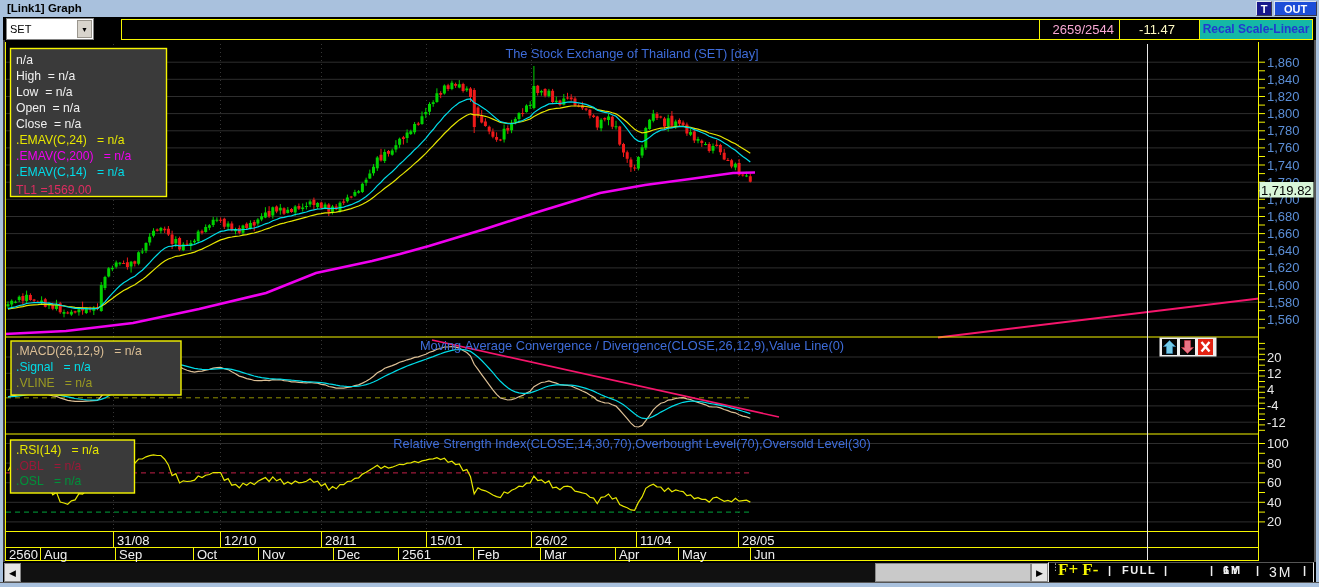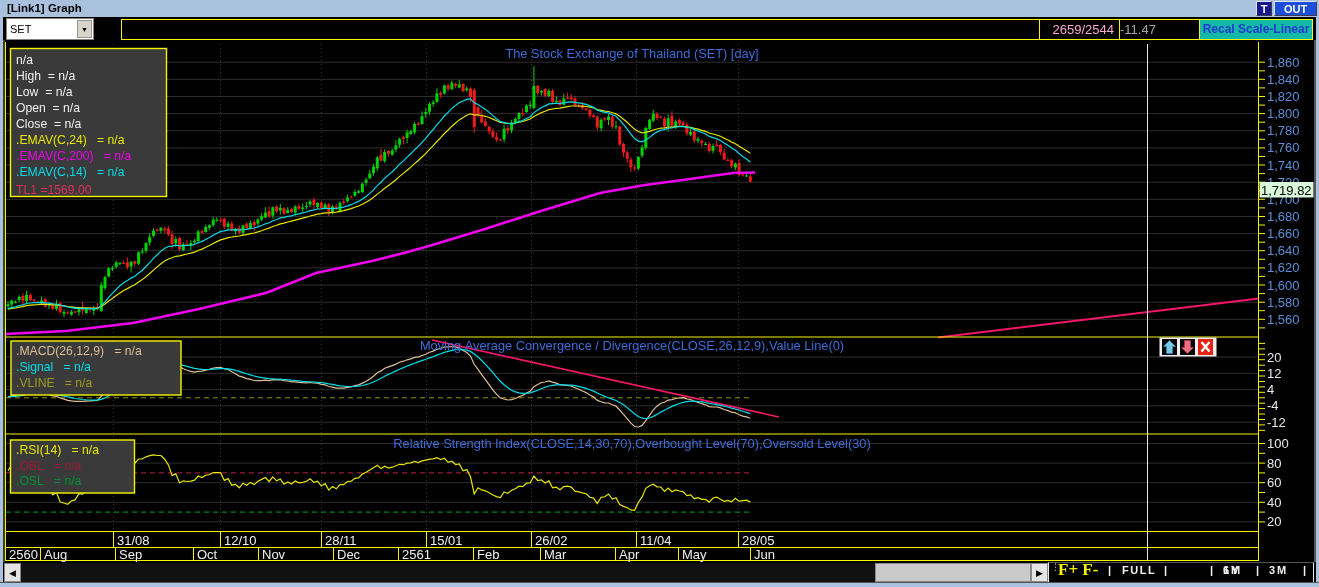--- a/index.html
+++ b/index.html
@@ -12,21 +12,21 @@
 
 <div class="abs" style="left:0;top:17px;width:1319px;height:23px;background:#000"></div>
 <div class="abs" style="left:6px;top:18px;width:88px;height:22px;background:#fff;border:1px solid #828282">
   <div class="abs" style="left:3px;top:0;font-size:11px;color:#000;line-height:21px">SET</div>
   <div class="abs" style="right:1px;top:1px;width:15px;height:18px;background:#d8d4cc;border:1px solid #9a968e;color:#000;font-size:7px;text-align:center;line-height:18px">▼</div>
 </div>
 <div class="abs" style="left:121px;top:19px;width:1192px;height:21px;border:1px solid #f5f500;background:#000"></div>
 <div class="abs" style="left:1039px;top:19px;width:1px;height:21px;background:#f5f500"></div>
 <div class="abs" style="left:1119px;top:19px;width:1px;height:21px;background:#f5f500"></div>
 <div class="abs" style="left:1040px;top:20px;width:74px;height:19px;color:#f9a8d4;font-size:13px;text-align:right;line-height:20px">2659/2544</div>
-<div class="abs" style="left:1120px;top:20px;width:74px;height:19px;color:#a3a3a3;font-size:13px;text-align:left;line-height:20px">-11.47</div>
+<div class="abs" style="left:1120px;top:20px;width:74px;height:19px;color:#fef9c3;font-size:13px;text-align:center;line-height:20px">-11.47</div>
 <div class="abs" style="left:1199px;top:19px;width:114px;height:21px;background:#14b8a6;border:1px solid #f5f500;color:#2238cf;font-size:12px;font-weight:bold;text-align:center;line-height:19px">Recal&nbsp;Scale-Linear</div>
 
 <svg class="abs" style="left:0;top:0" width="1319" height="587" viewBox="0 0 1319 587">
 <rect x="0" y="40" width="1319" height="522" fill="#000"></rect>
 <path d="M6 62.2H1258 M6 79.3H1258 M6 96.5H1258 M6 113.6H1258 M6 130.8H1258 M6 147.9H1258 M6 165.0H1258 M6 182.2H1258 M6 199.3H1258 M6 216.5H1258 M6 233.6H1258 M6 250.7H1258 M6 267.9H1258 M6 285.0H1258 M6 302.2H1258 M6 319.3H1258 M6 357.0H1258 M6 373.3H1258 M6 389.6H1258 M6 405.9H1258 M6 422.2H1258 M6 443.5H1258 M6 463.1H1258 M6 482.7H1258 M6 502.3H1258 M6 521.9H1258" stroke="#2e2e2e" fill="none"></path>
 <path d="M113.5 44V531 M220.5 44V531 M321.5 44V531 M426.5 44V531 M531.5 44V531 M636.5 44V531 M738.5 44V531" stroke="#363636" fill="none" stroke-dasharray="1,3"></path>
 <path d="M8.0 301.4V308.8 M11.7 299.4V307.6 M15.5 300.5V303.3 M19.2 295.4V302.0 M26.6 290.6V303.0 M41.6 296.3V304.0 M49.0 302.3V309.0 M56.5 299.8V310.6 M64.0 309.5V317.3 M71.4 309.8V315.8 M78.9 307.1V315.6 M86.3 307.8V314.0 M93.8 306.1V315.0 M101.2 282.0V311.8 M105.0 275.8V290.1 M108.7 267.1V277.4 M112.4 265.7V271.2 M116.2 260.6V268.5 M119.9 262.0V265.6 M131.1 260.9V272.6 M138.6 251.2V265.3 M142.3 248.2V254.0 M146.0 242.3V253.1 M149.7 233.2V245.6 M153.5 228.2V237.4 M160.9 226.9V233.4 M175.8 236.3V247.1 M183.3 242.3V251.2 M190.8 240.2V250.4 M194.5 239.1V243.8 M198.2 229.8V243.4 M205.7 224.4V232.7 M209.4 224.1V230.2 M213.2 216.9V227.0 M216.9 217.3V222.2 M228.1 221.3V230.3 M235.5 227.7V234.3 M243.0 224.7V235.2 M250.4 220.4V229.5 M257.9 218.1V225.8 M261.6 213.2V221.2 M265.4 207.2V218.2 M272.8 206.5V218.6 M280.3 204.0V214.7 M287.8 207.0V213.5 M295.2 205.1V215.9 M302.7 203.5V211.5 M306.4 202.3V209.5 M310.1 199.7V207.1 M317.6 202.1V209.1 M325.1 202.5V209.1 M332.5 204.9V214.4 M340.0 201.3V212.7 M347.4 194.6V202.7 M354.9 189.8V197.0 M358.6 190.0V193.6 M362.4 182.7V193.0 M366.1 177.7V185.8 M369.8 169.6V179.0 M373.5 164.1V175.7 M377.3 156.1V170.9 M384.7 149.3V163.0 M392.2 148.6V155.7 M395.9 140.2V152.4 M399.6 137.6V147.9 M407.1 129.4V142.9 M410.8 129.7V135.0 M414.6 122.0V134.3 M422.0 111.5V124.8 M425.8 107.9V118.1 M429.5 102.2V115.1 M433.2 100.2V106.8 M436.9 88.3V102.8 M444.4 84.4V94.6 M451.9 80.6V90.2 M459.3 80.1V88.3 M466.8 86.3V91.9 M504.1 124.5V142.5 M511.6 119.8V133.2 M515.3 117.2V124.4 M519.0 112.2V122.0 M526.5 104.3V112.7 M530.2 101.2V109.0 M533.9 66.0V109.4 M541.4 89.8V95.7 M548.9 88.9V97.4 M556.3 96.6V103.8 M563.8 94.0V105.4 M601.1 118.2V131.3 M608.5 113.6V125.3 M616.0 120.8V129.5 M638.4 156.1V170.4 M642.1 144.7V157.9 M645.8 126.8V149.9 M649.6 118.9V129.9 M653.3 109.9V122.4 M668.2 114.6V131.6 M675.7 119.6V128.9 M690.6 128.5V136.1 M698.0 136.8V143.3 M705.5 142.0V145.3 M713.0 143.5V153.5 M735.4 162.5V170.3 M746.5 171.8V177.1" stroke="#00d200" fill="none"></path>
 <path d="M22.9 293.3V305.5 M30.4 293.3V300.8 M34.1 298.9V302.1 M37.8 300.5V302.7 M45.3 297.9V307.4 M52.8 302.6V310.2 M60.2 301.9V313.8 M67.7 311.2V314.2 M75.1 310.7V313.5 M82.6 301.7V314.7 M90.1 306.7V312.4 M97.5 303.3V310.2 M123.6 260.5V264.0 M127.4 257.5V269.7 M134.8 260.6V266.5 M157.2 228.5V231.5 M164.7 226.6V233.0 M168.4 226.0V236.0 M172.1 230.7V249.1 M179.6 236.6V250.9 M187.0 240.0V245.6 M202.0 229.6V234.5 M220.6 217.4V222.9 M224.3 217.7V229.1 M231.8 221.4V231.4 M239.3 225.4V234.3 M246.7 222.4V229.7 M254.2 220.0V231.2 M269.1 206.2V217.9 M276.6 205.4V213.2 M284.0 207.3V214.9 M291.5 208.1V212.8 M298.9 203.5V210.0 M313.9 197.6V210.1 M321.3 201.6V209.1 M328.8 203.1V216.0 M336.2 204.1V210.0 M343.7 198.9V204.9 M351.2 195.9V198.4 M381.0 148.8V161.6 M388.5 150.0V156.6 M403.4 135.9V144.5 M418.3 121.9V125.7 M440.7 91.2V98.2 M448.1 83.8V91.1 M455.6 82.6V87.9 M463.1 82.7V92.6 M470.5 87.1V102.0 M474.2 88.1V133.0 M478.0 106.1V117.7 M481.7 110.1V123.4 M485.4 118.3V126.8 M489.2 125.6V134.3 M492.9 128.5V138.3 M496.6 132.3V141.8 M500.4 138.9V141.2 M507.8 125.4V133.9 M522.7 108.2V116.6 M537.7 84.9V95.5 M545.1 88.2V97.4 M552.6 88.9V104.1 M560.0 99.7V106.4 M567.5 92.8V99.5 M571.2 94.2V100.8 M575.0 96.6V106.4 M578.7 103.7V107.3 M582.4 101.8V110.0 M586.1 107.8V111.2 M589.9 109.1V118.4 M593.6 114.2V118.0 M597.3 115.8V130.1 M604.8 117.3V121.4 M612.3 115.4V129.2 M619.7 125.8V145.8 M623.5 142.8V157.0 M627.2 150.5V162.9 M630.9 157.3V171.9 M634.6 164.7V170.9 M657.0 112.0V120.0 M660.8 115.7V118.4 M664.5 116.9V129.1 M671.9 111.1V127.7 M679.4 118.4V126.4 M683.1 120.5V126.1 M686.9 122.5V135.9 M694.3 127.7V143.0 M701.8 139.5V146.9 M709.2 142.1V152.7 M716.7 139.8V146.7 M720.4 143.8V155.0 M724.2 148.9V160.2 M727.9 158.0V160.9 M731.6 158.9V168.3 M739.1 159.1V176.0 M742.8 173.6V176.6 M750.3 174.0V182.5" stroke="#ef1a1a" fill="none"></path>
 <path d="M6.5 304.2h3v2.0h-3z M10.2 300.8h3v3.6h-3z M14.0 301.7h3v1.0h-3z M17.7 296.8h3v3.2h-3z M25.1 294.7h3v6.2h-3z M40.1 300.5h3v1.6h-3z M47.5 304.2h3v1.6h-3z M55.0 305.1h3v4.0h-3z M62.5 312.0h3v1.7h-3z M69.9 311.7h3v2.9h-3z M77.4 309.3h3v2.9h-3z M84.8 308.6h3v4.5h-3z M92.3 308.1h3v2.7h-3z M99.8 285.0h3v26.0h-3z M103.5 277.0h3v11.0h-3z M107.2 268.3h3v8.3h-3z M110.9 268.0h3v1.3h-3z M114.7 262.4h3v4.4h-3z M118.4 262.7h3v1.0h-3z M129.6 261.8h3v4.8h-3z M137.1 252.2h3v11.5h-3z M140.8 251.6h3v1.0h-3z M144.5 242.9h3v7.9h-3z M148.2 236.8h3v5.8h-3z M152.0 230.8h3v5.0h-3z M159.4 228.0h3v2.8h-3z M174.3 238.9h3v4.6h-3z M181.8 244.3h3v6.0h-3z M189.3 243.0h3v3.1h-3z M193.0 240.7h3v1.5h-3z M196.7 231.4h3v9.6h-3z M204.2 227.1h3v4.8h-3z M207.9 225.2h3v2.5h-3z M211.7 219.8h3v5.3h-3z M215.4 219.8h3v1.0h-3z M226.6 223.4h3v3.3h-3z M234.0 228.9h3v2.4h-3z M241.5 225.5h3v7.2h-3z M248.9 223.0h3v5.6h-3z M256.4 219.6h3v3.9h-3z M260.1 216.3h3v3.2h-3z M263.9 212.5h3v4.9h-3z M271.3 207.2h3v8.3h-3z M278.8 207.8h3v2.6h-3z M286.2 209.7h3v3.2h-3z M293.7 206.6h3v5.9h-3z M301.2 207.6h3v1.5h-3z M304.9 205.9h3v1.0h-3z M308.6 201.6h3v3.0h-3z M316.1 203.0h3v4.0h-3z M323.6 204.4h3v3.8h-3z M331.0 206.6h3v5.2h-3z M338.5 202.7h3v8.4h-3z M345.9 197.6h3v3.7h-3z M353.4 192.0h3v3.8h-3z M357.1 191.3h3v1.4h-3z M360.9 183.7h3v8.4h-3z M364.6 179.7h3v3.0h-3z M368.3 173.6h3v4.8h-3z M372.0 166.8h3v6.4h-3z M375.8 157.5h3v10.7h-3z M383.2 151.9h3v9.1h-3z M390.7 150.6h3v4.1h-3z M394.4 145.2h3v4.4h-3z M398.1 138.7h3v6.1h-3z M405.6 132.5h3v5.6h-3z M409.3 131.3h3v2.6h-3z M413.1 124.0h3v8.2h-3z M420.5 116.2h3v7.8h-3z M424.3 112.1h3v2.2h-3z M428.0 104.0h3v7.7h-3z M431.7 102.2h3v1.7h-3z M435.4 93.2h3v8.9h-3z M442.9 85.4h3v8.2h-3z M450.4 82.7h3v6.4h-3z M457.8 84.2h3v3.4h-3z M465.3 88.5h3v1.8h-3z M502.6 128.8h3v10.6h-3z M510.1 123.0h3v7.2h-3z M513.8 118.9h3v3.6h-3z M517.5 113.0h3v6.1h-3z M525.0 105.6h3v6.3h-3z M528.7 104.9h3v1.0h-3z M532.4 86.0h3v22.0h-3z M539.9 91.0h3v1.6h-3z M547.4 90.7h3v5.3h-3z M554.8 100.8h3v1.1h-3z M562.3 98.5h3v6.2h-3z M599.6 119.7h3v8.5h-3z M607.0 116.5h3v3.5h-3z M614.5 126.2h3v1.0h-3z M636.9 157.1h3v11.3h-3z M640.6 147.2h3v8.4h-3z M644.3 127.9h3v19.8h-3z M648.1 119.8h3v9.3h-3z M651.8 113.7h3v7.1h-3z M666.7 118.3h3v7.9h-3z M674.2 121.6h3v4.6h-3z M689.1 132.0h3v2.7h-3z M696.5 138.9h3v1.8h-3z M704.0 144.0h3v1.0h-3z M711.5 146.0h3v4.7h-3z M733.9 163.8h3v3.6h-3z M745.0 175.6h3v1.0h-3z" fill="#00d200"></path>
 <path d="M21.4 296.0h3v4.8h-3z M28.9 295.1h3v4.9h-3z M32.6 299.6h3v1.2h-3z M36.3 301.8h3v1.0h-3z M43.8 299.3h3v7.4h-3z M51.3 305.0h3v3.7h-3z M58.7 303.2h3v9.1h-3z M66.2 312.6h3v1.0h-3z M73.6 311.3h3v1.2h-3z M81.1 308.1h3v2.5h-3z M88.6 308.5h3v1.0h-3z M96.0 307.5h3v1.5h-3z M122.1 263.0h3v1.0h-3z M125.9 262.3h3v4.8h-3z M133.3 261.3h3v2.4h-3z M155.7 229.5h3v1.3h-3z M163.2 228.8h3v1.5h-3z M166.9 228.8h3v5.6h-3z M170.6 234.4h3v9.7h-3z M178.1 237.9h3v11.6h-3z M185.5 243.8h3v1.0h-3z M200.5 231.2h3v1.5h-3z M219.1 219.8h3v1.0h-3z M222.8 218.7h3v8.0h-3z M230.3 223.4h3v6.9h-3z M237.8 228.0h3v4.7h-3z M245.2 223.8h3v4.1h-3z M252.7 221.9h3v3.5h-3z M267.6 211.0h3v5.6h-3z M275.1 206.5h3v5.1h-3z M282.5 208.2h3v5.6h-3z M290.0 209.0h3v3.0h-3z M297.4 205.9h3v2.9h-3z M312.4 199.8h3v5.2h-3z M319.8 202.6h3v5.3h-3z M327.3 204.4h3v7.3h-3z M334.7 206.6h3v2.6h-3z M342.2 201.6h3v1.1h-3z M349.7 196.6h3v1.0h-3z M379.5 154.7h3v5.8h-3z M387.0 150.9h3v2.9h-3z M401.9 137.2h3v1.8h-3z M416.8 123.6h3v1.2h-3z M439.2 93.1h3v1.6h-3z M446.6 85.3h3v3.8h-3z M454.1 84.0h3v1.8h-3z M461.6 84.1h3v6.9h-3z M469.0 88.4h3v8.5h-3z M472.8 90.0h3v37.0h-3z M476.5 107.4h3v8.2h-3z M480.2 115.5h3v7.0h-3z M483.9 121.4h3v4.6h-3z M487.7 126.7h3v4.8h-3z M491.4 131.4h3v5.4h-3z M495.1 137.0h3v2.7h-3z M498.9 139.6h3v1.0h-3z M506.3 127.9h3v2.5h-3z M521.2 113.0h3v1.0h-3z M536.2 85.7h3v7.2h-3z M543.6 88.9h3v6.9h-3z M551.1 90.8h3v11.2h-3z M558.5 100.4h3v4.7h-3z M566.0 97.5h3v1.0h-3z M569.7 97.5h3v1.7h-3z M573.5 98.6h3v7.0h-3z M577.2 105.8h3v1.0h-3z M580.9 105.5h3v2.8h-3z M584.6 108.5h3v1.2h-3z M588.4 109.8h3v5.7h-3z M592.1 115.4h3v1.6h-3z M595.8 116.5h3v11.1h-3z M603.3 118.1h3v1.5h-3z M610.8 116.7h3v10.1h-3z M618.2 126.5h3v18.0h-3z M622.0 143.9h3v8.6h-3z M625.7 152.2h3v6.6h-3z M629.4 159.4h3v7.8h-3z M633.1 167.6h3v1.0h-3z M655.5 114.0h3v4.1h-3z M659.2 116.5h3v1.1h-3z M663.0 118.6h3v7.8h-3z M670.4 115.8h3v10.0h-3z M677.9 120.1h3v3.7h-3z M681.6 122.5h3v2.5h-3z M685.4 124.4h3v9.1h-3z M692.8 131.6h3v8.9h-3z M700.3 140.7h3v2.3h-3z M707.7 143.9h3v7.2h-3z M715.2 144.8h3v1.1h-3z M718.9 145.1h3v7.1h-3z M722.7 152.7h3v6.9h-3z M726.4 159.9h3v1.0h-3z M730.1 160.2h3v6.2h-3z M737.6 163.0h3v11.7h-3z M741.3 174.6h3v1.0h-3z M748.8 176.2h3v5.5h-3z" fill="#ef1a1a"></path>
@@ -130,21 +130,21 @@
 <div class="abs" style="left:1048px;top:562px;width:266px;height:21px;background:#000;border:1px solid #e8e8e8;border-top-color:#555"></div>
 <div class="abs" style="left:1051px;top:565px;color:#ddd;font-size:9px;letter-spacing:0;line-height:5px">⋮</div>
 <div class="abs" style="left:1058px;top:560px;color:#f5f500;font-size:17px;font-weight:bold;font-family:'Liberation Serif',serif">F+ F-</div>
 <div class="abs" style="left:1108px;top:564px;color:#f0f0f0;font-size:11px;font-weight:bold">|</div>
 <div class="abs" style="left:1122px;top:564px;color:#f0f0f0;font-size:11px;font-weight:bold;letter-spacing:1.5px">FULL</div>
 <div class="abs" style="left:1164px;top:564px;color:#f0f0f0;font-size:11px;font-weight:bold">|</div>
 <div class="abs" style="left:1223px;top:564px;color:#f0f0f0;font-size:11px;font-weight:bold;letter-spacing:2px">1Y</div>
 <div class="abs" style="left:1210px;top:564px;color:#f0f0f0;font-size:11px;font-weight:bold">|</div>
 <div class="abs" style="left:1223px;top:564px;color:#f0f0f0;font-size:11px;font-weight:bold;letter-spacing:2px">6M</div>
 <div class="abs" style="left:1256px;top:564px;color:#f0f0f0;font-size:11px;font-weight:bold">|</div>
-<div class="abs" style="left:1269px;top:564px;color:#f0f0f0;font-size:11px;font-weight:bold;letter-spacing:2px">3M</div>
+<div class="abs" style="left:1269px;top:564px;color:#f0f0f0;font-size:14px;font-weight:normal;letter-spacing:2px">3M</div>
 <div class="abs" style="left:1303px;top:564px;color:#f0f0f0;font-size:11px;font-weight:bold">|</div>
 
 <div class="abs" style="left:0;top:17px;width:3px;height:566px;background:#a9c1dd"></div>
 <div class="abs" style="left:3px;top:40px;width:2px;height:522px;background:#3c3c3c"></div>
 <div class="abs" style="left:1316px;top:17px;width:3px;height:566px;background:#a9c1dd"></div>
 <div class="abs" style="left:1314px;top:40px;width:2px;height:522px;background:#555"></div>
 <div class="abs" style="left:0;top:583px;width:1319px;height:4px;background:#a9c1dd"></div>
 <div class="abs" style="left:0;top:582px;width:1319px;height:1px;background:#555"></div>
 
 </body></html>

